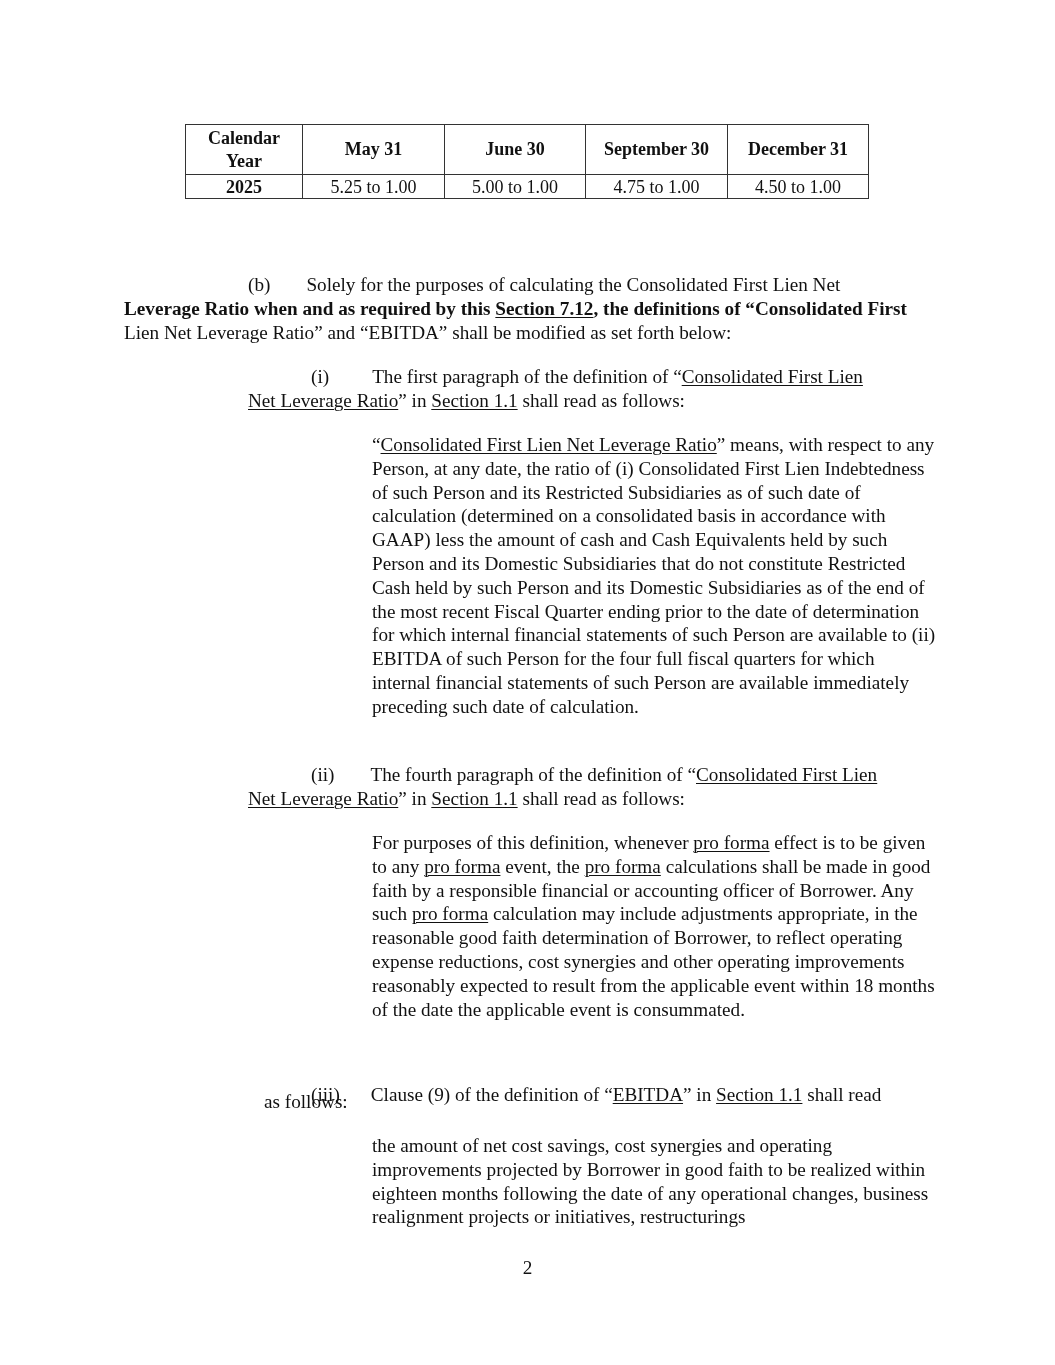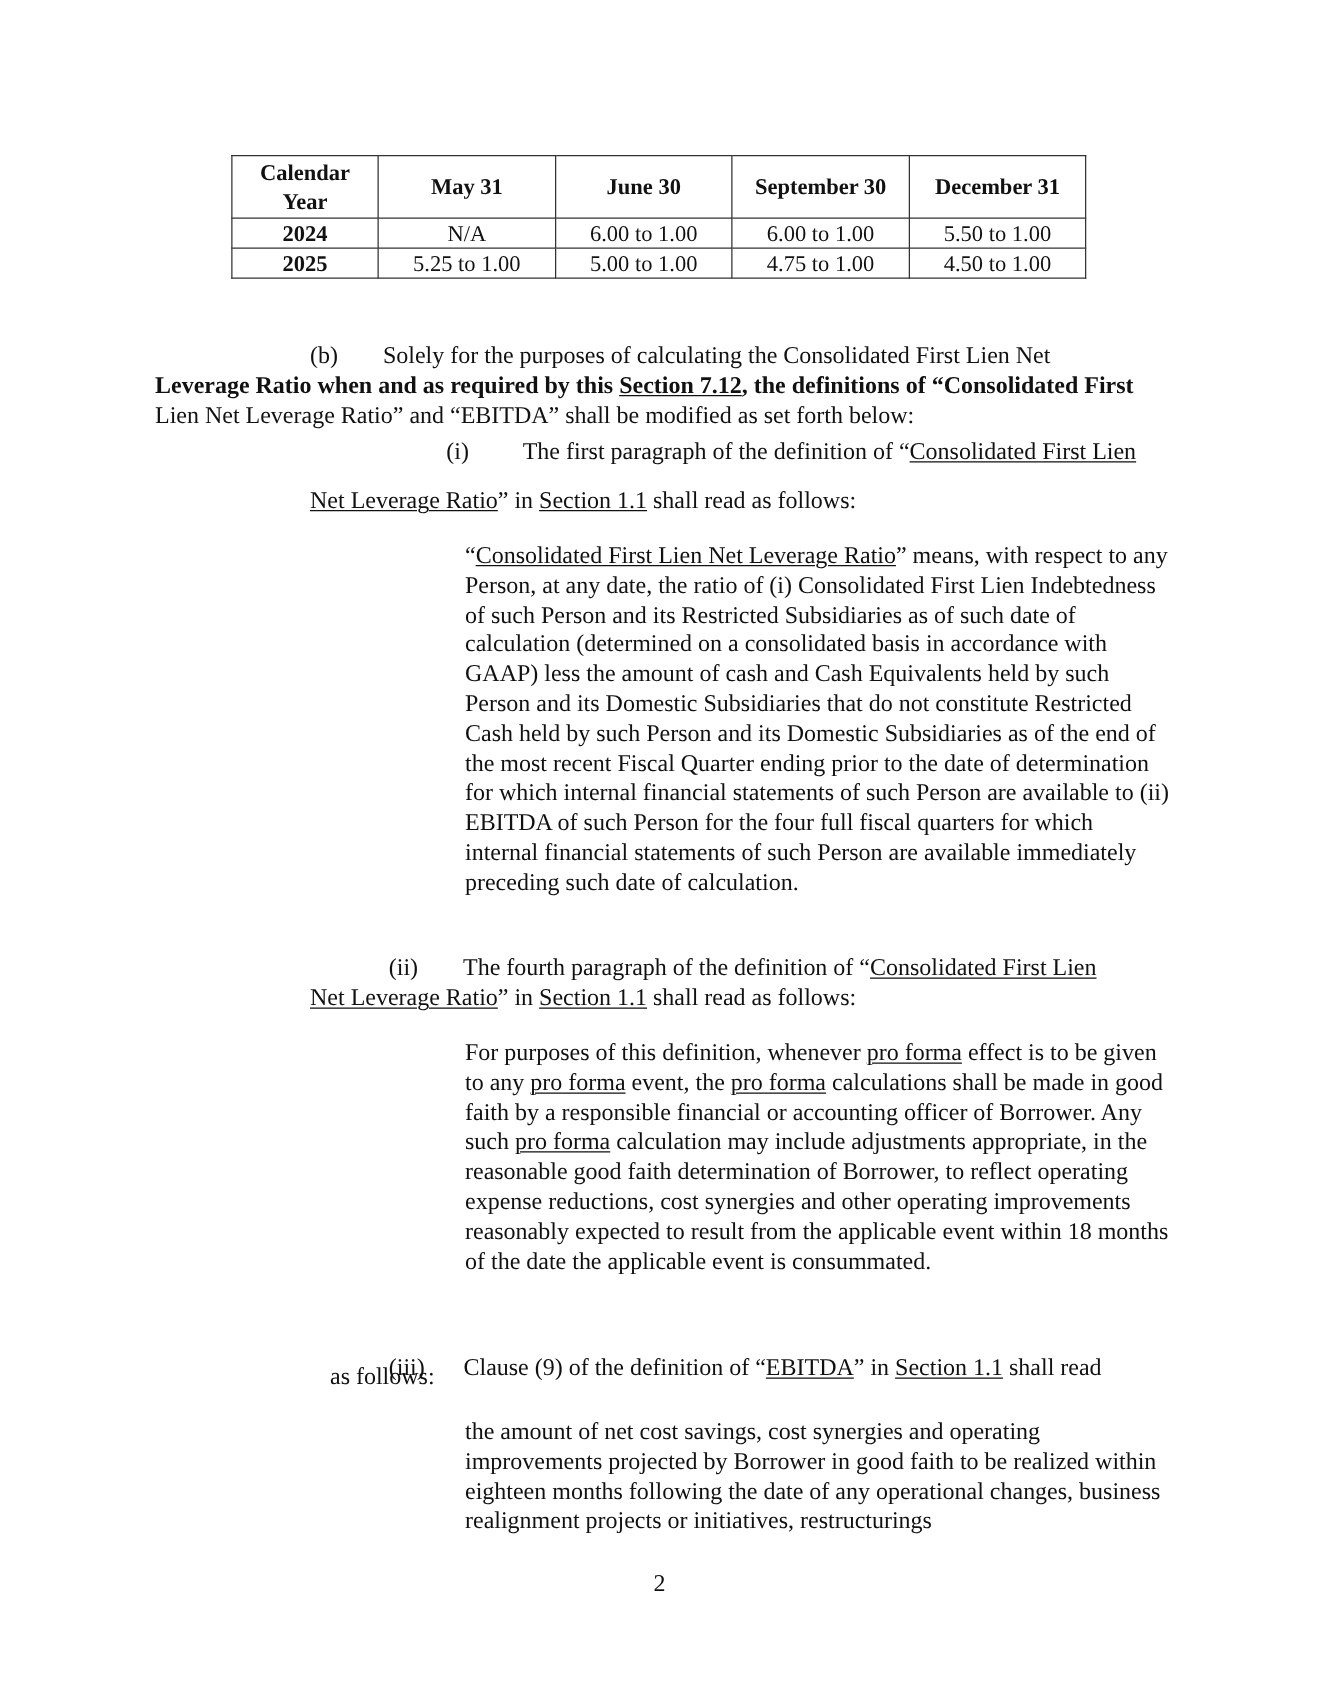--- a/index.html
+++ b/index.html
@@ -30,45 +30,38 @@
 <table class="ratio">
   <tbody>
       <tr>
     <th class="c0"><span>Calendar</span><br><span>Year</span></th>
     <th class="c1">May 31</th>
     <th class="c2">June 30</th>
     <th class="c3">September 30</th>
     <th class="c4">December 31</th>
   </tr>
   <tr>
-    <td class="yr">2024</td>
-    <td>N/A</td>
-    <td>6.00 to 1.00</td>
-    <td>6.00 to 1.00</td>
-    <td>5.50 to 1.00</td>
-  </tr>
-  <tr>
     <td class="yr">2025</td>
     <td>5.25 to 1.00</td>
     <td>5.00 to 1.00</td>
     <td>4.75 to 1.00</td>
     <td>4.50 to 1.00</td>
   </tr>
 </tbody>
   </table>
 
 <div class="line" style="left:248px; top:273px;text-align:right;">
   <span>(b)</span><span style="display:inline-block;width:36px"></span><span>Solely for the purposes of calculating the Consolidated First Lien Net</span>
 </div>
 <div class="line" style="left:124px; top:297px;font-weight:bold;">
   <span>Leverage Ratio when and as required by this </span><span class="u">Section 7.12</span><span>, the definitions of “Consolidated First</span>
 </div>
 <div class="line" style="left:124px; top:321px;">Lien Net Leverage Ratio” and “EBITDA” shall be modified as set forth below:</div>
 
-<div class="line" style="left:311px; top:350px;margin-left:46px;">
+<div class="line" style="left:311px; top:365px;">
   <span>(i)</span><span style="display:inline-block;width:43px"></span><span>The first paragraph of the definition of “</span><span class="u">Consolidated First Lien</span>
 </div>
 <div class="line" style="left:248px; top:389px;">
   <span class="u">Net Leverage Ratio</span><span>” in </span><span class="u">Section 1.1</span><span> shall read as follows:</span>
 </div>
 <div class="block" style="left:372px; top:433px;"><span>“</span><span class="u">Consolidated First Lien Net Leverage Ratio</span><span>” means, with respect to any Person, at any date, the ratio of (i) Consolidated First Lien Indebtedness of such Person and its Restricted Subsidiaries as of such date of calculation (determined on a consolidated basis in accordance with GAAP) less the amount of cash and Cash Equivalents held by such Person and its Domestic Subsidiaries that do not constitute Restricted Cash held by such Person and its Domestic Subsidiaries as of the end of the most recent Fiscal Quarter ending prior to the date of determination for which internal financial statements of such Person are available to (ii) EBITDA of such Person for the four full fiscal quarters for which internal financial statements of such Person are available immediately preceding such date of calculation.</span></div>
 
 <div class="line" style="left:311px; top:763px;">
   <span>(ii)</span><span style="display:inline-block;width:36px"></span><span>The fourth paragraph of the definition of “</span><span class="u">Consolidated First Lien</span>
 </div>

